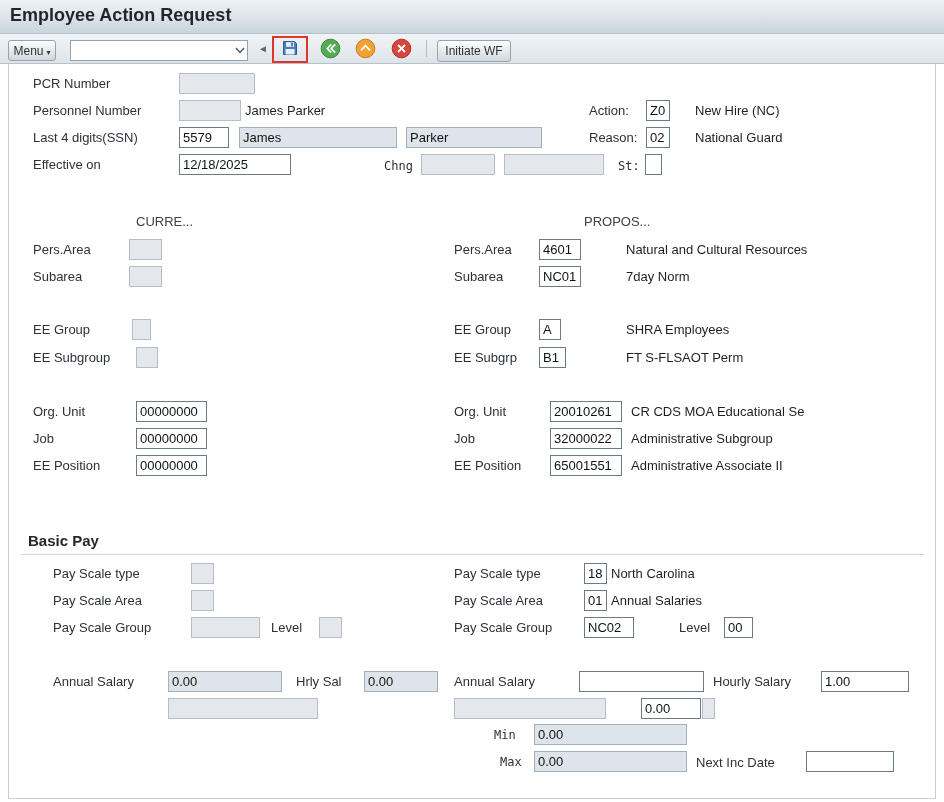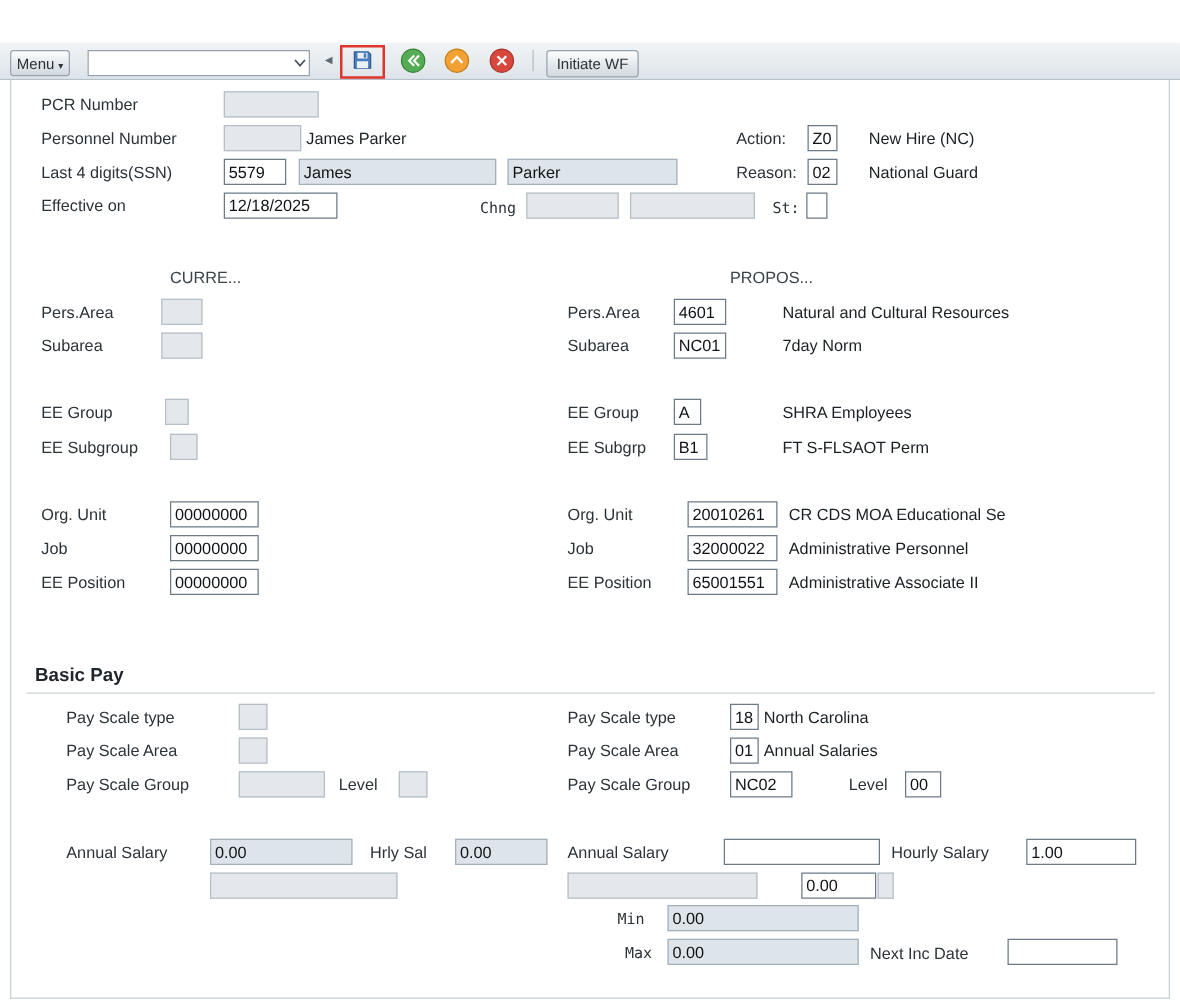--- a/index.html
+++ b/index.html
@@ -45,20 +45,23 @@
   .inp.dis{background:#e4e8ec;border-color:#b5bec6;}
   .colhead{position:absolute;font-size:13px;color:#3b434a;}
   .sect-title{position:absolute;font-size:15px;font-weight:700;color:#1f252a;}
   .hrline{position:absolute;height:1px;background:#ccd4da;}
 </style>
 </head>
 <body>
 
 <div id="app">
 
+  <div class="titlebar">
+    <div class="title">Employee Action Request</div>
+  </div>
 
   <div class="toolbar">
     <button class="tbtn" style="left:8px;top:6px;width:48px;height:21px;">
       <span>Menu</span>
       <span class="menu-caret">▾</span>
     </button>
 
     <div class="combo">
       <input value="" style="">
       <span class="combo-arrow">
@@ -133,21 +136,21 @@
     <span class="lbl" style="left:24px;top:66px;">Last 4 digits(SSN)</span>
     <input class="inp" style="left: 170px; top: 63px; width: 50px;" value="5579">
     <input class="inp ro" style="left: 230px; top: 63px; width: 158px;" readonly="" value="James">
     <input class="inp ro" style="left: 397px; top: 63px; width: 136px;" readonly="" value="Parker">
 
     <span class="lbl" style="left:580px;top:66px;">Reason:</span>
     <input class="inp" style="left: 637px; top: 63px; width: 24px;" value="02">
     <span class="txt" style="left:686px;top:66px;">National Guard</span>
 
     <span class="lbl" style="left:24px;top:93px;">Effective on</span>
-    <input class="inp" style="left: 170px; top: 90px; width: 91px;" value="12/18/2025">
+    <input class="inp" style="left: 170px; top: 90px; width: 112px;" value="12/18/2025">
     <span class="lbl mono" style="left:375px;top:95px;">Chng</span>
     <input class="inp dis" style="left: 412px; top: 90px; width: 74px;" disabled="" value="">
     <input class="inp dis" style="left: 495px; top: 90px; width: 100px;" disabled="" value="">
     <span class="lbl mono" style="left:609px;top:95px;">St:</span>
     <input class="inp" style="left: 636px; top: 90px; width: 17px;" value="">
 
     <span class="colhead" style="left:127px;top:150px;">CURRE...</span>
     <span class="colhead" style="left:575px;top:150px;">PROPOS...</span>
 
     <span class="lbl" style="left:24px;top:178px;">Pers.Area</span>
@@ -177,21 +180,21 @@
     <span class="lbl" style="left:24px;top:340px;">Org. Unit</span>
     <input class="inp" style="left: 127px; top: 337px; width: 71px;" value="00000000">
     <span class="lbl" style="left:445px;top:340px;">Org. Unit</span>
     <input class="inp" style="left: 541px; top: 337px; width: 72px;" value="20010261">
     <span class="txt" style="left:622px;top:340px;">CR CDS MOA Educational Se</span>
 
     <span class="lbl" style="left:24px;top:367px;">Job</span>
     <input class="inp" style="left: 127px; top: 364px; width: 71px;" value="00000000">
     <span class="lbl" style="left:445px;top:367px;">Job</span>
     <input class="inp" style="left: 541px; top: 364px; width: 72px;" value="32000022">
-    <span class="txt" style="left:622px;top:367px;">Administrative Personnel</span>
+    <span class="txt" style="left:622px;top:367px;">Administrative Subgroup</span>
 
     <span class="lbl" style="left:24px;top:394px;">EE Position</span>
     <input class="inp" style="left: 127px; top: 391px; width: 71px;" value="00000000">
     <span class="lbl" style="left:445px;top:394px;">EE Position</span>
     <input class="inp" style="left: 541px; top: 391px; width: 72px;" value="65001551">
     <span class="txt" style="left:622px;top:394px;">Administrative Associate II</span>
 
     <span class="sect-title" style="left:19px;top:468px;">Basic Pay</span>
     <div class="hrline" style="left:12px;top:490px;width:903px;"></div>
 

